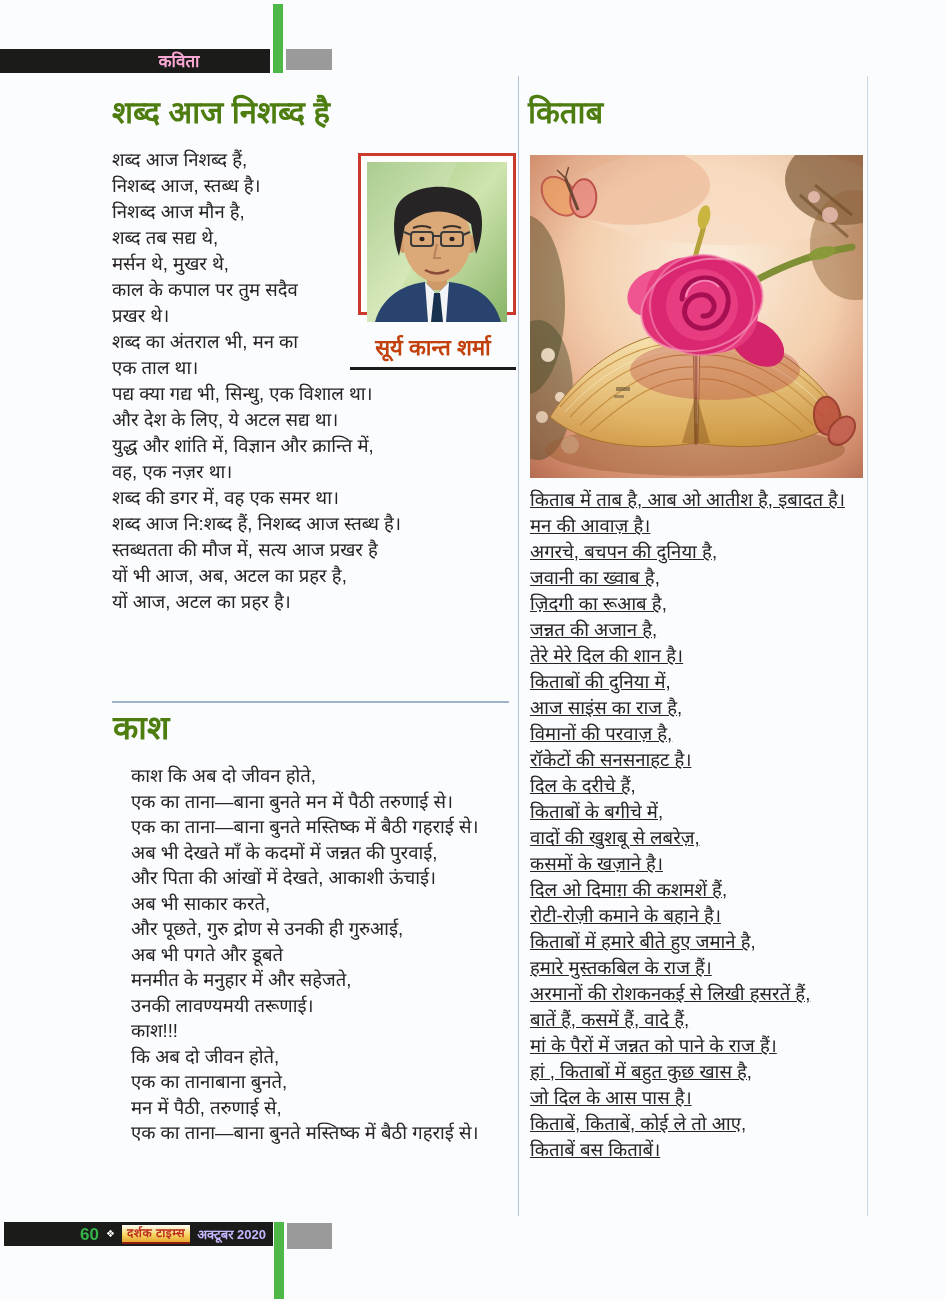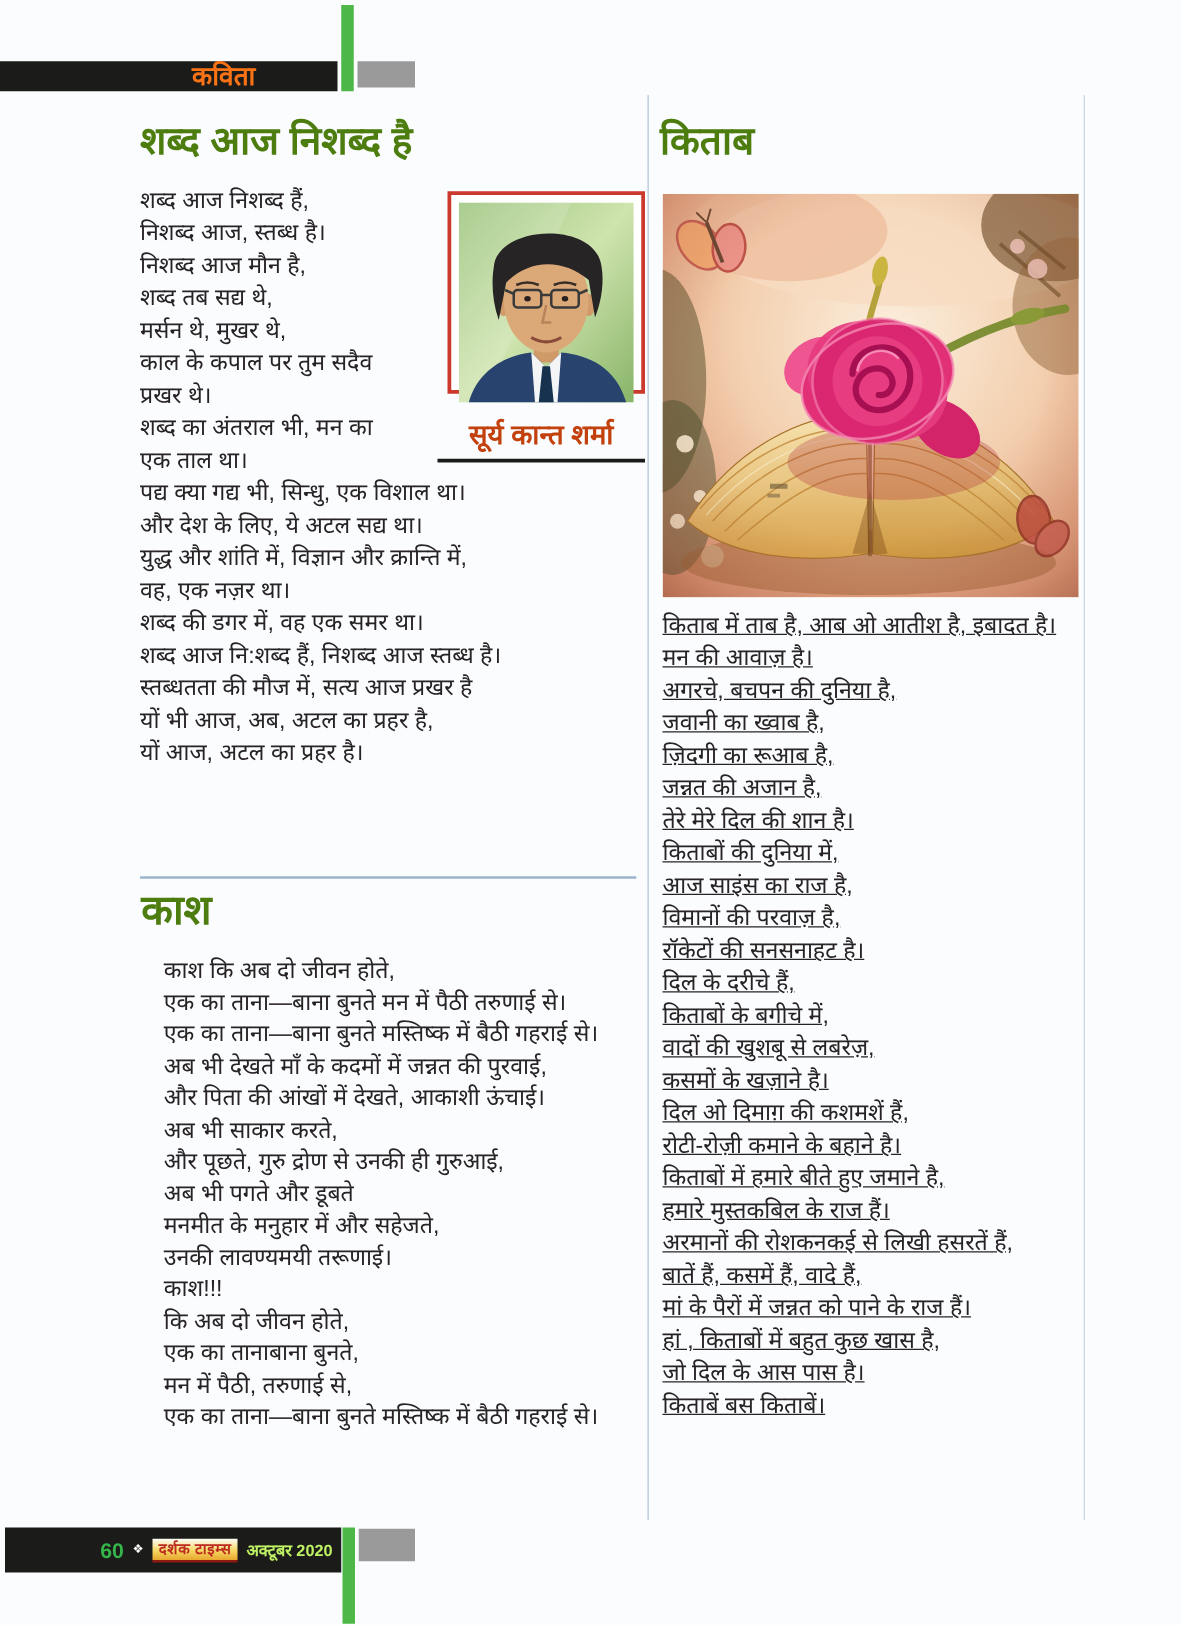--- a/index.html
+++ b/index.html
@@ -5,36 +5,36 @@
   html,body{margin:0;padding:0;background:#ffffff;}
   .page{
     position:relative; width:945px; height:1300px; overflow:hidden;
     background:#fafcfe;
     font-family:"Liberation Sans","DejaVu Sans",sans-serif;
     color:#272324;
   }
   
   .bar-black{position:absolute;background:#1b1b19;display:flex;align-items:center;}
   .bar-black.top{left:0;top:49px;width:270px;height:24px;justify-content:center;padding-left:88px;box-sizing:border-box;}
-  .section-label{color:#f97316;font-weight:bold;font-size:21px;line-height:1;}
+  .section-label{color:#f9a8d4;font-weight:bold;font-size:17px;line-height:1;}
   .green-bar{position:absolute;background:#4db848;}
   .green-bar.top{left:273px;top:4px;width:10px;height:69px;}
   .green-bar.foot{left:274px;top:1222px;width:10px;height:77px;}
   .gray-block{position:absolute;background:#9a9a9a;}
   .gray-block.top{left:286px;top:49px;width:46px;height:21px;}
   .gray-block.foot{left:287px;top:1223px;width:45px;height:26px;}
-  .bar-black.foot{left:4px;top:1222px;width:269px;height:36px;justify-content:flex-end;gap:7px;padding-right:7px;box-sizing:border-box;}
+  .bar-black.foot{left:4px;top:1222px;width:269px;height:24px;justify-content:flex-end;gap:7px;padding-right:7px;box-sizing:border-box;}
   .page-num{color:#35b44a;font-weight:bold;font-size:17px;line-height:1;}
   .diamond{color:#ffffff;font-size:10px;line-height:1;}
   .logo{
     background:linear-gradient(180deg,#fcfcf8 0%,#f6d864 55%,#e8a62e 100%);
     color:#bc2c20;font-weight:bold;font-size:12px;line-height:1;
     padding:2px 5px 3px;border-bottom:2px solid #8e1a12;letter-spacing:.5px;
   }
-  .issue{color:#bef264;font-weight:bold;font-size:13px;line-height:1;}
+  .issue{color:#c4b5fd;font-weight:bold;font-size:13px;line-height:1;}
   
   .col-divider{position:absolute;width:1px;background:#b4c4d8;}
   .col-divider.center{left:518px;top:76px;height:1140px;}
   .col-divider.rightedge{left:867px;top:76px;height:1140px;background:#ccd8e4;}
   
   .poem-title{position:absolute;margin:0;font-weight:bold;color:#4d7c0f;line-height:1.15;}
   .t1{left:112px;top:95px;font-size:31px;}
   .t2{left:113px;top:709px;font-size:33px;}
   .t3{left:528px;top:95px;font-size:31px;}
   .poem-lines .poem-line{white-space:nowrap;font-size:18.5px;}
@@ -263,20 +263,21 @@
       <div class="poem-line">कसमों के खज़ाने है।</div>
       <div class="poem-line">दिल ओ दिमाग़ की कशमशें हैं,</div>
       <div class="poem-line">रोटी-रोज़ी कमाने के बहाने है।</div>
       <div class="poem-line">किताबों में हमारे बीते हुए जमाने है,</div>
       <div class="poem-line">हमारे मुस्तकबिल के राज हैं।</div>
       <div class="poem-line">अरमानों की रोशकनकई से लिखी हसरतें हैं,</div>
       <div class="poem-line">बातें हैं, कसमें हैं, वादे हैं,</div>
       <div class="poem-line">मां के पैरों में जन्नत को पाने के राज हैं।</div>
       <div class="poem-line">हां , किताबों में बहुत कुछ खास है,</div>
       <div class="poem-line">जो दिल के आस पास है।</div>
+      <div class="poem-line">किताबें, किताबें, कोई ले तो आए,</div>
       <div class="poem-line">किताबें बस किताबें।</div>
     </div>
 
   <div class="bar-black foot">
     <span class="page-num">60</span>
     <span class="diamond">❖</span>
     <span class="logo">दर्शक टाइम्स</span>
     <span class="issue">अक्टूबर 2020</span>
   </div>
   <div class="green-bar foot"></div>

